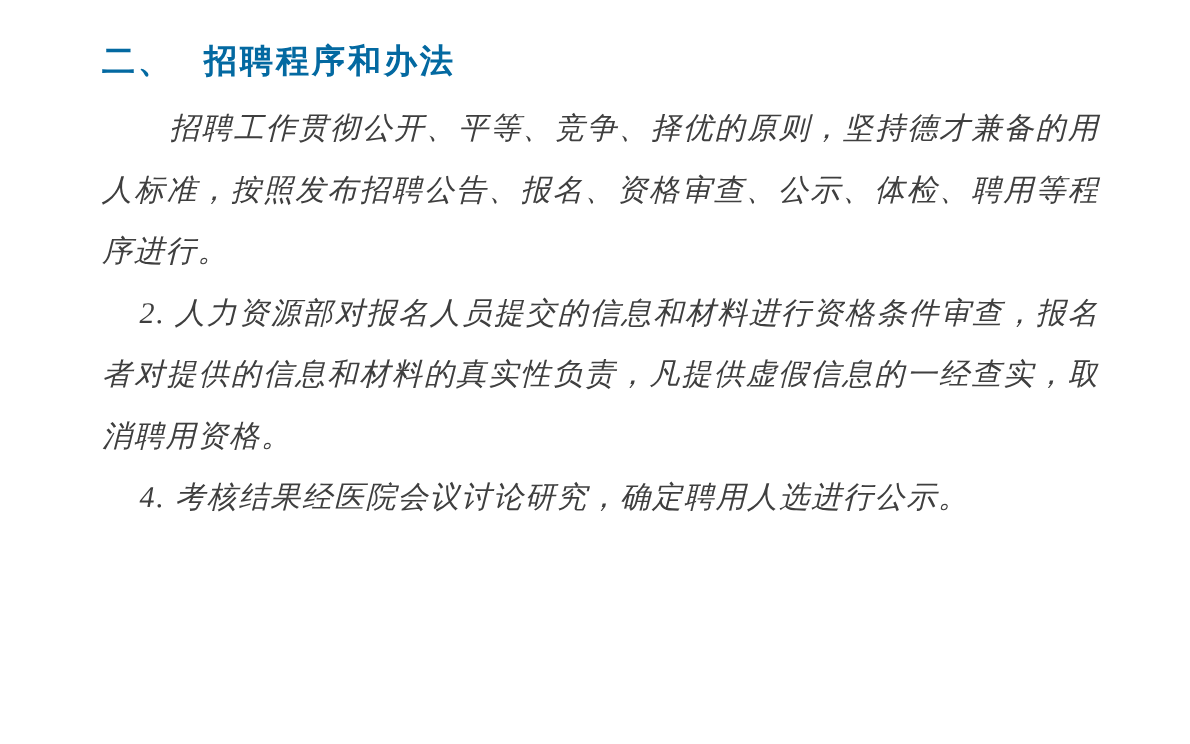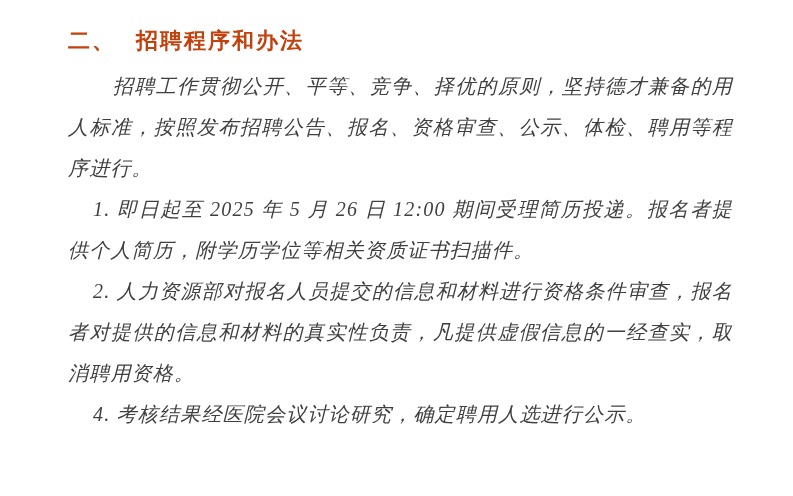--- a/index.html
+++ b/index.html
@@ -15,21 +15,21 @@
     box-sizing: border-box;
     padding: 26px 60px 0 68px;
     overflow: hidden;
     font-family: "Liberation Serif", "DejaVu Serif", serif;
   }
   .heading {
     margin: 0 0 10px 0;
     font-family: "Liberation Sans", "DejaVu Sans", sans-serif;
     font-size: 22px;
     font-weight: bold;
-    color: #c2410c;
+    color: #0369a1;
     letter-spacing: 2px;
     line-height: 30px;
   }
   .heading-gap {
     display: inline-block;
     width: 20px;
   }
   .para {
     margin: 0;
     font-size: 20px;
@@ -51,20 +51,19 @@
 <body>
 
 <div class="page">
 
   <h2 class="heading">
     <span>二、</span><span class="heading-gap"></span><span>招聘程序和办法</span>
   </h2>
 
   <p class="para intro">招聘工作贯彻公开、平等、竞争、择优的原则，坚持德才兼备的用人标准，按照发布招聘公告、报名、资格审查、公示、体检、聘用等程序进行。</p>
 
-  <p class="para item">1. 即日起至 2025 年 5 月 26 日 12:00 期间受理简历投递。报名者提供个人简历，附学历学位等相关资质证书扫描件。</p>
 
   <p class="para item">2. 人力资源部对报名人员提交的信息和材料进行资格条件审查，报名者对提供的信息和材料的真实性负责，凡提供虚假信息的一经查实，取消聘用资格。</p>
 
 
   <p class="para item">4. 考核结果经医院会议讨论研究，确定聘用人选进行公示。</p>
 
 </div>
 
 </body></html>

